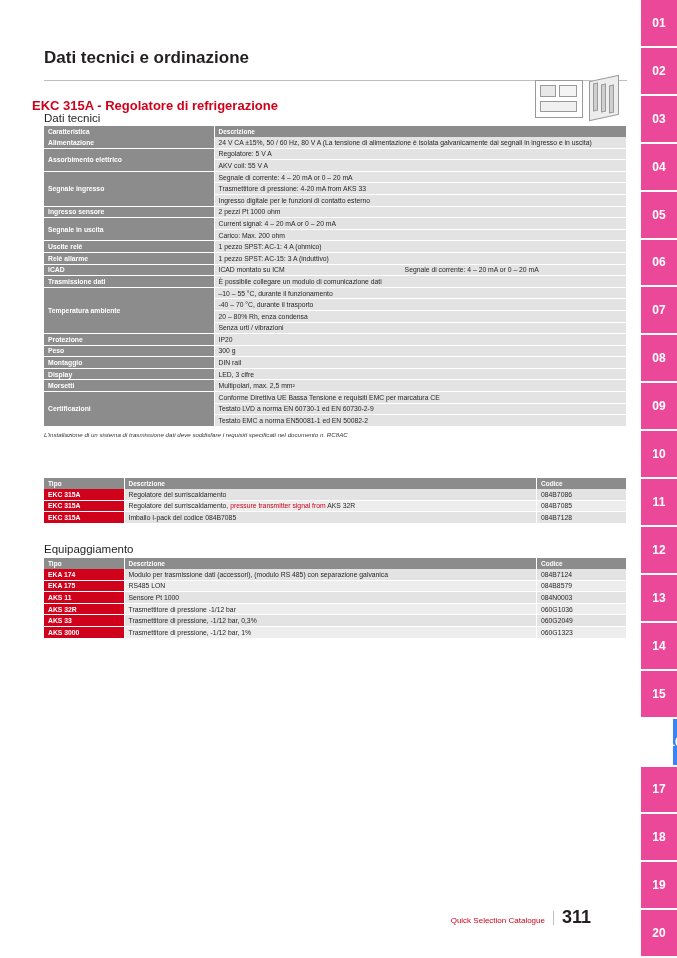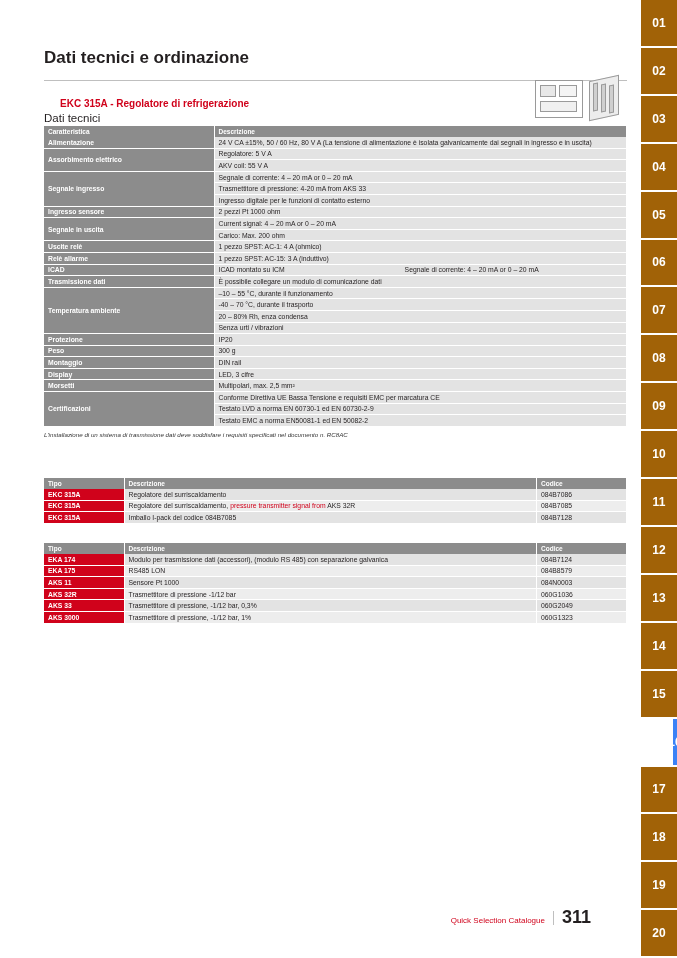--- a/index.html
+++ b/index.html
@@ -19,21 +19,21 @@
   .tab-rail {
     position: absolute;
     top: 0; right: 0;
     width: 36px; height: 958px;
     display: flex;
     flex-direction: column;
     align-items: stretch;
   }
   .tab {
     flex: 1 1 0;
-    background: #a16207;
+    background: #ec4899;
     color: #ffffff;
     font-size: 12px;
     font-weight: bold;
     display: flex;
     align-items: center;
     justify-content: center;
     margin-bottom: 2px;
     letter-spacing: 0.2px;
   }
   .tab.active {
@@ -61,22 +61,22 @@
 
   .rule-top {
     position: absolute;
     left: 44px; top: 80px;
     width: 583px; height: 1px;
     background: #bfbfbf;
   }
 
   .h2 {
     position: absolute;
-    left: 60px; top: 98px;
-    font-size: 10px;
+    left: 32px; top: 98px;
+    font-size: 13px;
     font-weight: bold;
     color: #d0021b;
   }
 
   .h3 {
     font-size: 11.5px;
     font-weight: normal;
     color: #231f20;
     margin: 0 0 2px 0;
   }
@@ -353,20 +353,21 @@
         <tr>
           <td class="ord-type">EKC 315A</td>
           <td class="ord-desc">Imballo I-pack del codice 084B7085</td>
           <td class="ord-code">084B7128</td>
         </tr>
       </tbody>
     </table>
   </div>
 
   <div class="eq-wrap">
+    <div class="h3">Equipaggiamento</div>
     <table>
       <thead>
         <tr>
           <th class="c-type">Tipo</th>
           <th>Descrizione</th>
           <th class="c-code">Codice</th>
         </tr>
       </thead>
       <tbody>
         <tr>

